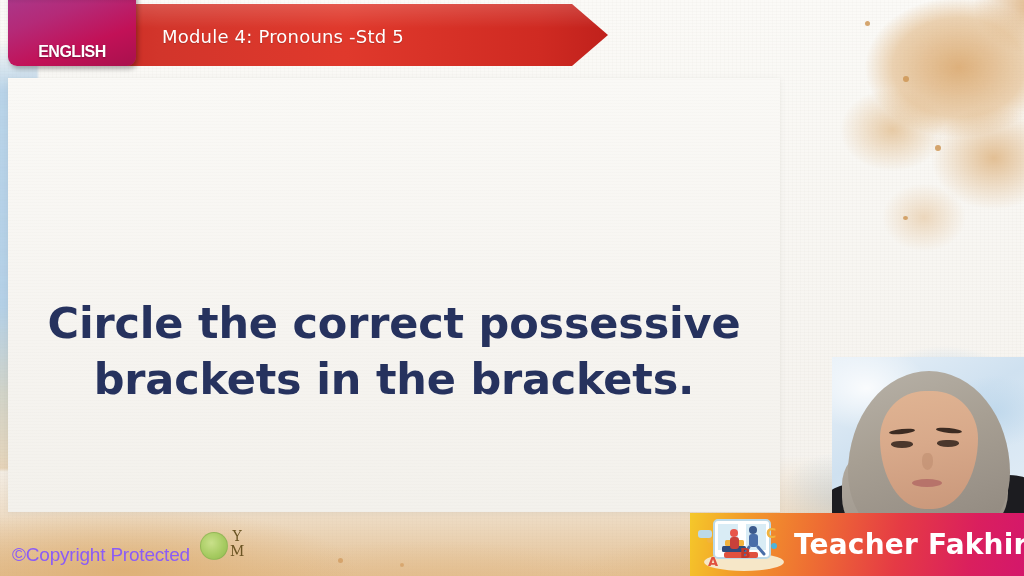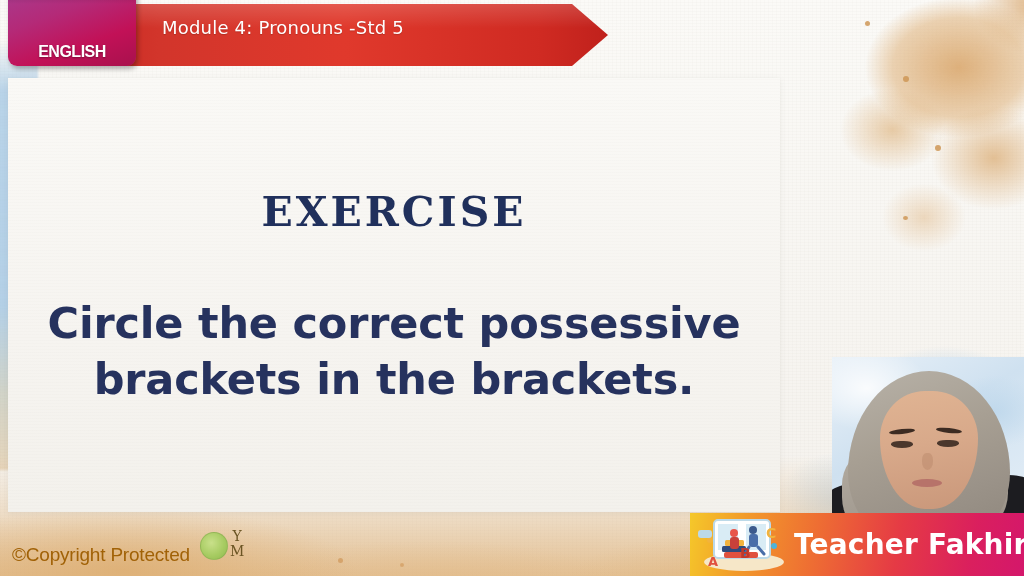--- a/index.html
+++ b/index.html
@@ -99,21 +99,21 @@
   .ribbon-red-gloss {
     position: absolute;
     left: 60px; top: 4px;
     width: 548px; height: 24px;
     background: linear-gradient(180deg, rgba(255,255,255,.16) 0%, rgba(255,255,255,0) 100%);
     clip-path: polygon(0 0, calc(100% - 36px) 0, 100% 100%, 0 100%);
     pointer-events: none;
   }
   .header-text {
     position: absolute;
-    left: 162px; top: 16px;
+    left: 162px; top: 25px;
     width: 420px;
     color: #ffffff;
     line-height: 1.32;
   }
   .header-line1, .header-line2 {
     font-family: "DejaVu Sans", sans-serif;
     font-size: 18px;
     font-weight: 400;
     letter-spacing: .2px;
     text-shadow: 0 1px 1px rgba(0,0,0,.18);
@@ -297,21 +297,21 @@
     font-weight: 700;
     letter-spacing: .2px;
     margin-left: 4px;
     white-space: nowrap;
   }
 
   
   .copyright {
     position: absolute;
     left: 12px; bottom: 10px;
-    color: #a16207;
+    color: #8b5cf6;
     font-family: "Liberation Sans", sans-serif;
     font-size: 19px;
     font-weight: 400;
     letter-spacing: -.2px;
   }
   .ym-logo {
     position: absolute;
     left: 200px; bottom: 12px;
     width: 64px; height: 34px;
   }
@@ -359,21 +359,20 @@
     <div class="header-text">
       <div class="header-line1">Module 4: Pronouns -Std 5</div>
     </div>
     <div class="badge">
       <div class="badge-text">ENGLISH</div>
     </div>
   </div>
 
   <div class="panel">
     <div class="panel-grain"></div>
-    <div class="exercise-title">EXERCISE</div>
     <div class="instruction">Circle the correct possessive brackets in the brackets.</div>
   </div>
 
   <div class="webcam">
     <div class="webcam-bg"></div>
     <div class="shoulder-l"></div>
     <div class="shoulder-r"></div>
     <div class="hijab-drape-l"></div>
     <div class="hijab-drape-r"></div>
     <div class="hijab"></div>

